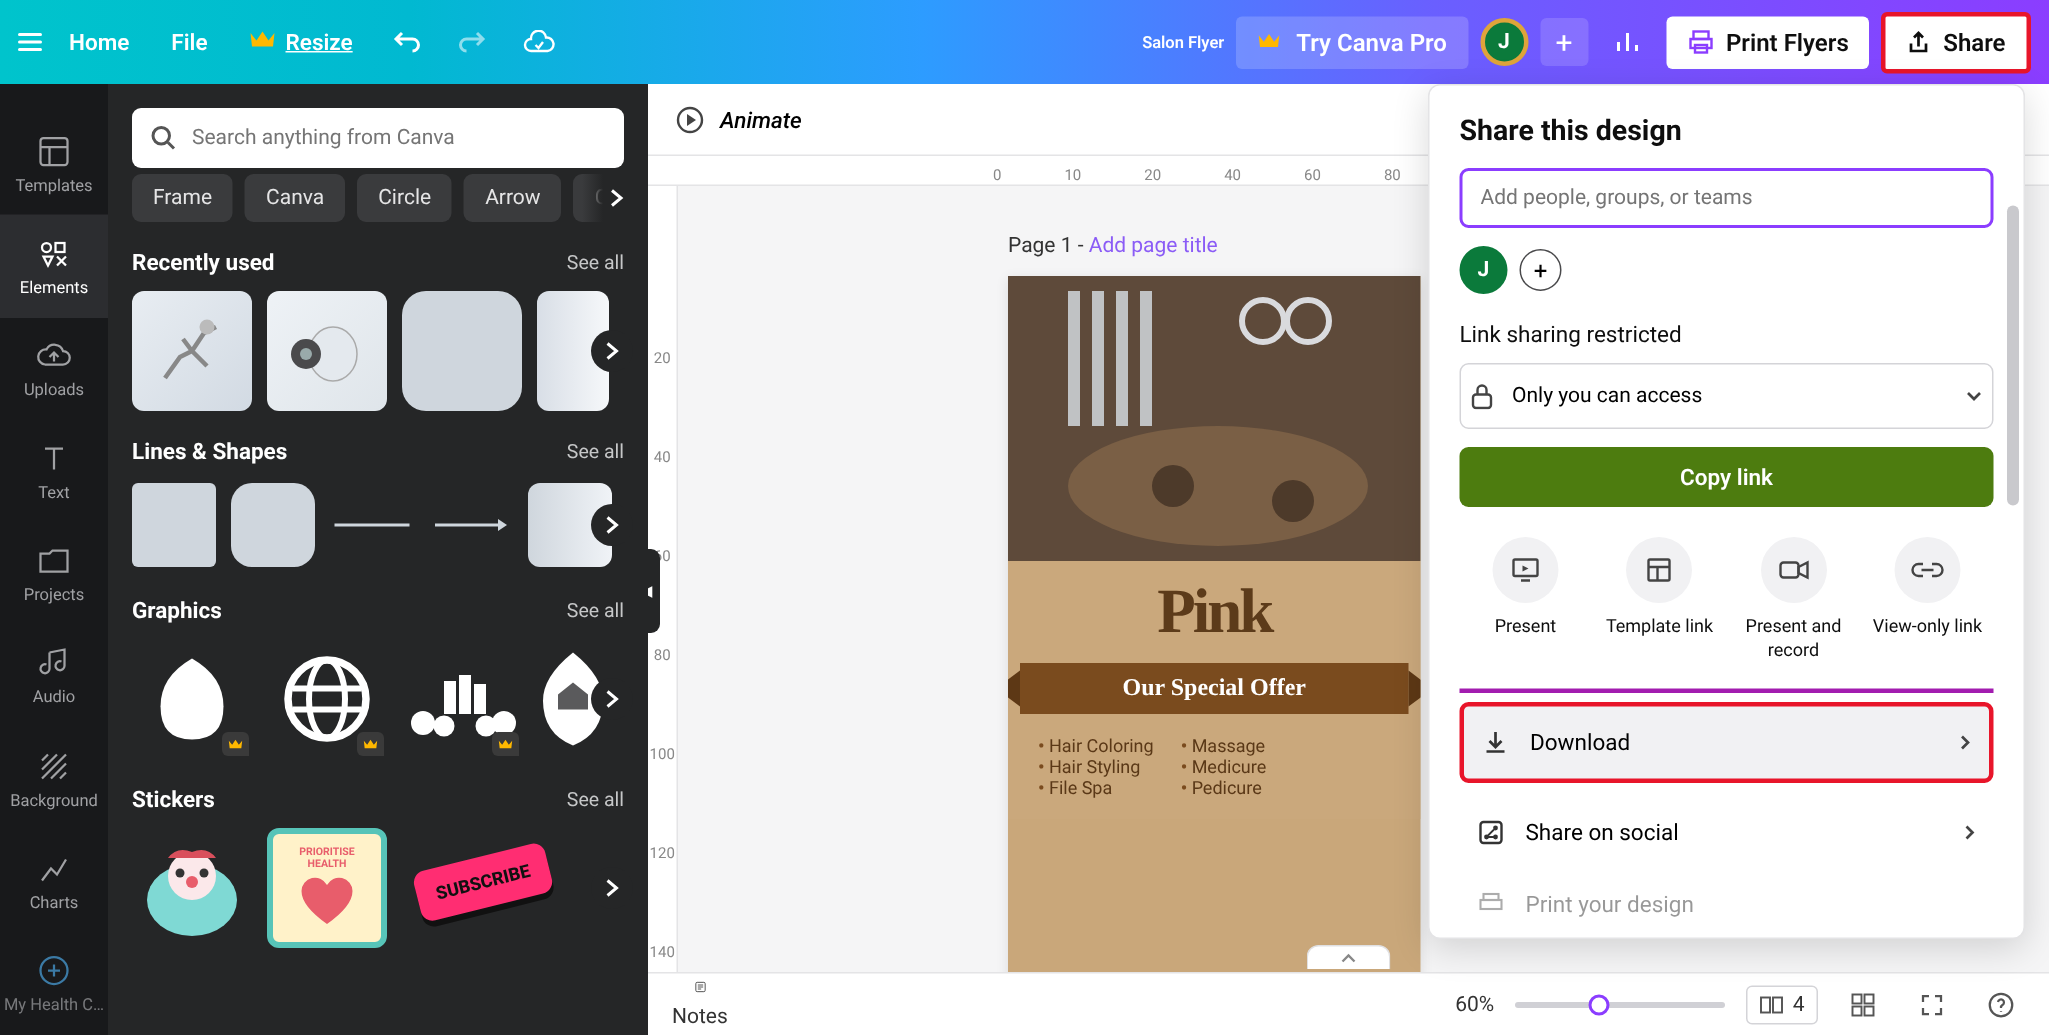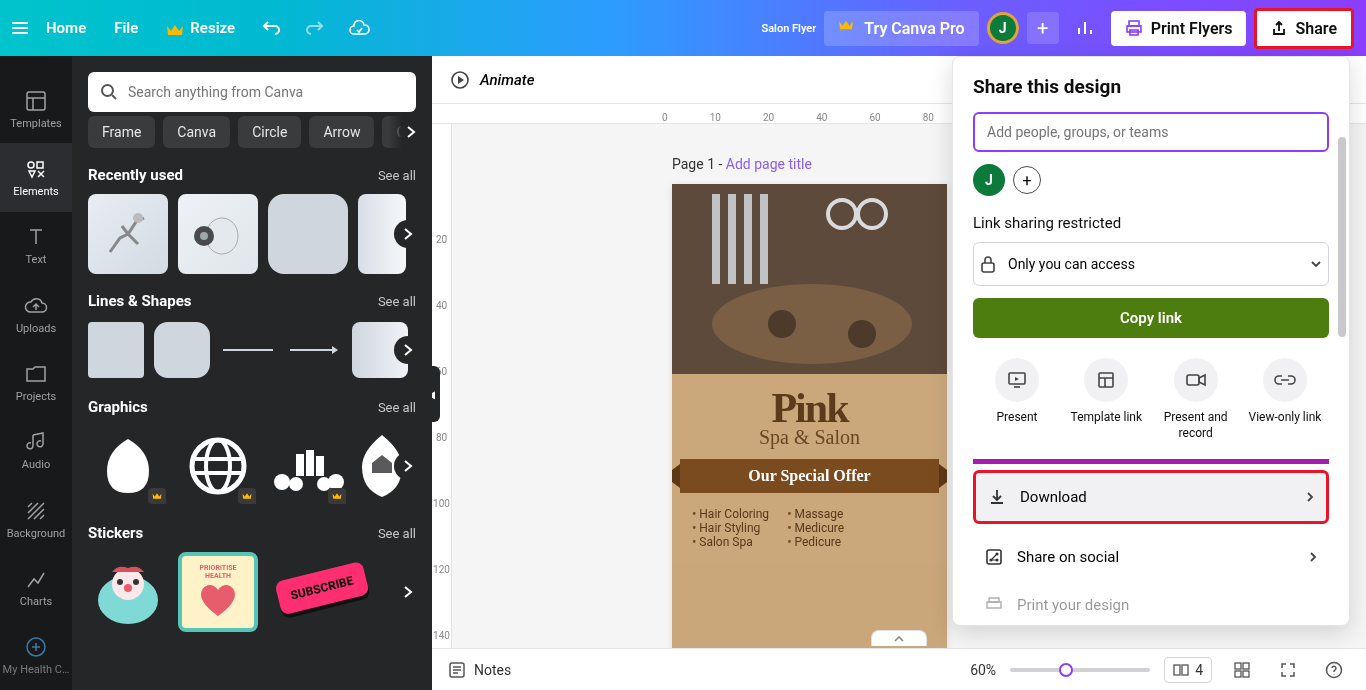--- a/index.html
+++ b/index.html
@@ -4,28 +4,28 @@
 <style>
 * { margin: 0; padding: 0; box-sizing: border-box; font-family: -apple-system, BlinkMacSystemFont, "Segoe UI", Roboto, sans-serif; }
 body { width: 1366px; height: 690px; overflow: hidden; background: #fff; position: relative; }
 
 
 .topbar { height: 56px; background: linear-gradient(90deg, #00C4CC 0%, #01b9d1 20%, #2d9cff 45%, #6a5fff 70%, #8b3dff 100%); display: flex; align-items: center; padding: 0 12px; gap: 8px; color: #fff; }
 .topbar .home-area { display: flex; align-items: center; gap: 8px; }
 .menu-icon { width: 16px; display: inline-block; }
 .menu-icon span { display: block; width: 16px; height: 2px; background: #fff; margin: 3px 0; border-radius: 1px; }
 .topbar .tbtn { font-weight: 600; font-size: 15px; color: #fff; padding: 6px 10px; border-radius: 4px; cursor: pointer; }
-.resize-crown { display: flex; align-items: flex-end; gap: 6px; }
+.resize-crown { display: flex; align-items: flex-start; gap: 6px; text-decoration: underline; }
 .crown { width: 18px; height: 14px; display: inline-block; }
 .crown svg { display: block; }
 .tb-icon { width: 36px; height: 36px; display: flex; align-items: center; justify-content: center; border-radius: 4px; cursor: pointer; }
 .tb-icon svg { stroke: #fff; fill: none; }
 .spacer { flex: 1; }
 .doc-title { font-weight: 600; font-size: 11px; color: #fff; }
-.try-pro { background: rgba(255,255,255,0.18); padding: 8px 14px; border-radius: 4px; display: flex; gap: 8px; cursor: pointer; font-weight: 600; }
+.try-pro { background: rgba(255,255,255,0.18); padding: 8px 14px; border-radius: 4px; display: flex; align-items: center; gap: 8px; cursor: pointer; font-weight: 600; }
 .avatar { width: 32px; height: 32px; border-radius: 50%; background: #0b7a3b; border: 3px solid #dfa43a; display: flex; align-items: center; justify-content: center; color: #fff; font-weight: 700; font-size: 14px; cursor: pointer; }
 .plus-btn { width: 32px; height: 32px; border-radius: 4px; background: rgba(255,255,255,0.15); display: flex; align-items: center; justify-content: center; cursor: pointer; font-size: 20px; }
 .print-btn { background: #fff; color: #0e0e0e; padding: 8px 14px; border-radius: 4px; display: flex; align-items: center; gap: 8px; font-weight: 600; cursor: pointer; }
 .print-btn svg { stroke: #8b3dff; }
 .share-btn { background: #fff; color: #0e0e0e; padding: 8px 14px; border-radius: 4px; display: flex; align-items: center; gap: 8px; font-weight: 600; cursor: pointer; border: 3px solid #e8152a; }
 
 
 .leftrail { position: absolute; left: 0; top: 56px; bottom: 0; width: 72px; background: #18191b; display: flex; flex-direction: column; align-items: center; padding-top: 19px; }
 .rail-item { width: 72px; height: 72px; display: flex; flex-direction: column; align-items: center; justify-content: center; gap: 4px; color: #a0a1a4; font-size: 11px; cursor: pointer; }
 .rail-item.active { background: #2c2d30; color: #fff; }
@@ -83,34 +83,34 @@
 .mini-avatar { width: 32px; height: 32px; border-radius: 50%; background: #0b7a3b; color: #fff; display: flex; align-items: center; justify-content: center; font-weight: 700; font-size: 14px; }
 .add-circle { width: 28px; height: 28px; border-radius: 50%; border: 1.5px solid #4a4a4c; display: flex; align-items: center; justify-content: center; font-size: 16px; cursor: pointer; }
 .restricted { font-size: 15px; margin-top: 18px; color: #0e0e0e; }
 .access-dd { margin-top: 10px; border: 1px solid #d4d4d8; border-radius: 6px; height: 44px; display: flex; align-items: center; padding: 0 6px; gap: 12px; font-size: 14px; cursor: pointer; justify-content: space-between; }
 .access-dd .left { display: flex; align-items: center; gap: 12px; }
 .copy-link { margin-top: 12px; background: #4d7c0f; color: #fff; height: 40px; border-radius: 6px; display: flex; align-items: center; justify-content: center; font-weight: 600; cursor: pointer; font-size: 15px; }
 .action-grid { display: flex; justify-content: space-between; margin-top: 20px; padding: 0 4px; }
 .action-item { display: flex; flex-direction: column; align-items: center; gap: 8px; width: 80px; cursor: pointer; }
 .action-circle { width: 44px; height: 44px; border-radius: 50%; background: #f1f1f3; display: flex; align-items: center; justify-content: center; }
 .action-item span { font-size: 12px; text-align: center; color: #0e0e0e; line-height: 1.3; }
-.menu-list { margin-top: 18px; border-top: 5px solid #a21caf; }
+.menu-list { margin-top: 18px; border-top: 3px solid #a21caf; }
 .menu-row { height: 54px; display: flex; align-items: center; padding: 0 12px; gap: 14px; font-size: 15px; cursor: pointer; border-radius: 6px; margin-top: 6px; justify-content: space-between; }
 .menu-row .left { display: flex; align-items: center; gap: 14px; }
 .menu-row.highlighted { border: 3px solid #e8152a; background: #f1f1f3; }
 .share-scroll { position: absolute; right: 2px; top: 80px; bottom: 10px; width: 10px; }
 .share-scroll .thumb { position: absolute; right: 1px; top: 0; width: 8px; height: 200px; background: #c9c9cd; border-radius: 4px; }
 
 
 .bottombar { position: absolute; left: 432px; right: 0; bottom: 0; height: 42px; background: #fff; border-top: 1px solid #e4e4e6; display: flex; align-items: center; padding: 0 16px; gap: 14px; font-size: 14px; color: #333; }
 .bottombar .spacer { flex: 1; }
 .zoom-slider { width: 140px; height: 4px; background: #d0d0d5; border-radius: 2px; position: relative; cursor: pointer; }
 .zoom-slider .knob { position: absolute; left: 35%; top: -5px; width: 14px; height: 14px; background: #fff; border: 2px solid #8b3dff; border-radius: 50%; }
 .page-ind { border: 1px solid #d4d4d8; border-radius: 4px; padding: 4px 8px; display: flex; align-items: center; gap: 6px; cursor: pointer; }
-.bb-icon { width: 32px; height: 32px; display: flex; align-items: center; justify-content: center; cursor: pointer; }
+.bb-icon { width: 32px; height: 32px; display: flex; align-items: center; justify-content: center; cursor: pointer; flex-direction: column; }
 
 svg { display: block; }
 </style>
 </head>
 <body>
 
 <div class="topbar">
   <div class="home-area">
     <span class="menu-icon">
         <span></span>
@@ -188,29 +188,29 @@
     <svg width="24" height="24" viewBox="0 0 24 24">
         <circle cx="7" cy="8" r="3"></circle>
         <rect x="13" y="5" width="6" height="6"></rect>
         <path d="M5 14 L11 14 L8 20 Z"></path>
         <path d="M14 14 L20 20 M14 20 L20 14"></path>
       </svg>
     <span>Elements</span>
   </div>
   <div class="rail-item">
     <svg width="24" height="24" viewBox="0 0 24 24">
+        <path d="M6 18 A5 5 0 0 1 7 8 A6 6 0 0 1 18 9 A4 4 0 0 1 18 18 Z M12 16 V10 M9 13 L12 10 L15 13"></path>
+      </svg>
+    <span>Uploads</span>
+  </div>
+  <div class="rail-item">
+    <svg width="24" height="24" viewBox="0 0 24 24">
         <path d="M6 5 H18 M12 5 V19"></path>
       </svg>
     <span>Text</span>
-  </div>
-  <div class="rail-item">
-    <svg width="24" height="24" viewBox="0 0 24 24">
-        <path d="M6 18 A5 5 0 0 1 7 8 A6 6 0 0 1 18 9 A4 4 0 0 1 18 18 Z M12 16 V10 M9 13 L12 10 L15 13"></path>
-      </svg>
-    <span>Uploads</span>
   </div>
   <div class="rail-item">
     <svg width="24" height="24" viewBox="0 0 24 24">
         <path d="M3 7 L9 7 L11 5 H21 V19 H3 Z"></path>
       </svg>
     <span>Projects</span>
   </div>
   <div class="rail-item">
     <svg width="24" height="24" viewBox="0 0 24 24">
         <path d="M9 5 V16 A3 3 0 1 1 7 13 M9 5 L19 3 V14 A3 3 0 1 1 17 11"></path>
@@ -445,27 +445,26 @@
           <rect x="88" y="10" width="8" height="90" fill="#c0c2c4"></rect>
           <circle cx="170" cy="30" r="14" fill="none" stroke="#d9dadd" stroke-width="4"></circle>
           <circle cx="200" cy="30" r="14" fill="none" stroke="#d9dadd" stroke-width="4"></circle>
           <ellipse cx="140" cy="140" rx="100" ry="40" fill="#7a5f45"></ellipse>
           <circle cx="110" cy="140" r="14" fill="#4d3a2a"></circle>
           <circle cx="190" cy="150" r="14" fill="#4d3a2a"></circle>
         </svg>
     </div>
     <div class="design-body">
       <div class="script">Pink</div>
-      <div class="subhead">Spa &amp; Salon</div>
       <div class="ribbon">Our Special Offer</div>
       <div class="services">
         <ul>
           <li>Hair Coloring</li>
           <li>Hair Styling</li>
-          <li>Salon Spa</li>
+          <li>File Spa</li>
         </ul>
         <ul>
           <li>Massage</li>
           <li>Medicure</li>
           <li>Pedicure</li>
         </ul>
       </div>
     </div>
   </div>
   <div class="add-page-handle">

